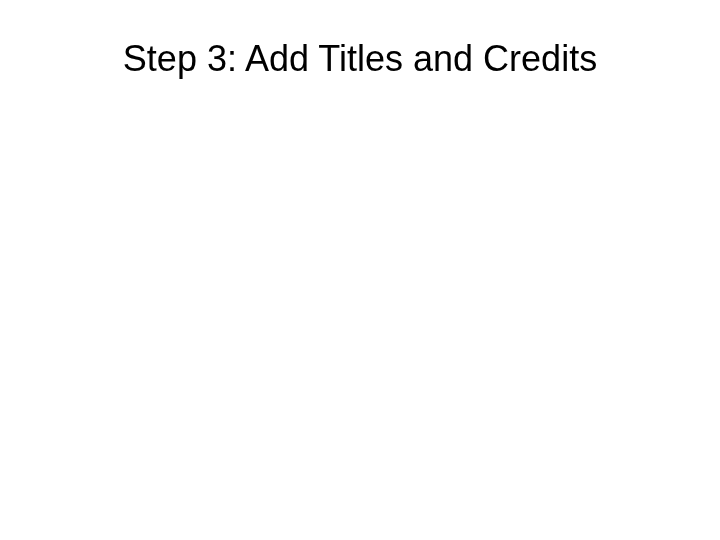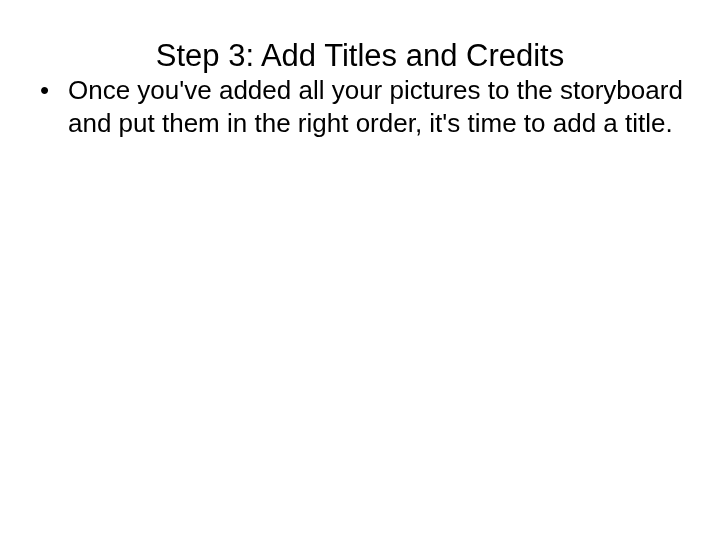--- a/index.html
+++ b/index.html
@@ -10,24 +10,25 @@
       font-family: Arial, Helvetica, sans-serif;
       color: #000000;
       overflow: hidden;
     }
     .slide {
       width: 100%;
       height: 100%;
       padding: 30px 30px 30px 30px;
     }
     .title {
-      font-size: 31px;
+      font-size: 36px;
       font-weight: 400;
       text-align: center;
       margin-top: 8px;
+      margin-bottom: 55px;
       letter-spacing: 0px;
     }
     .bullets {
       list-style: none;
       padding-left: 10px;
     }
     .bullets li {
       position: relative;
       font-size: 26px;
       line-height: 1.25;
@@ -41,15 +42,14 @@
       top: 0;
       font-size: 26px;
     }
   </style>
 </head>
 <body>
 
 <div class="slide">
   <h1 class="title">Step 3: Add Titles and Credits</h1>
   <ul class="bullets">
-    <li>Once you've added all your pictures to the storyboard and put them in the right order, it's time to add a title.</li>
   </ul>
 </div>
 
 </body></html>

